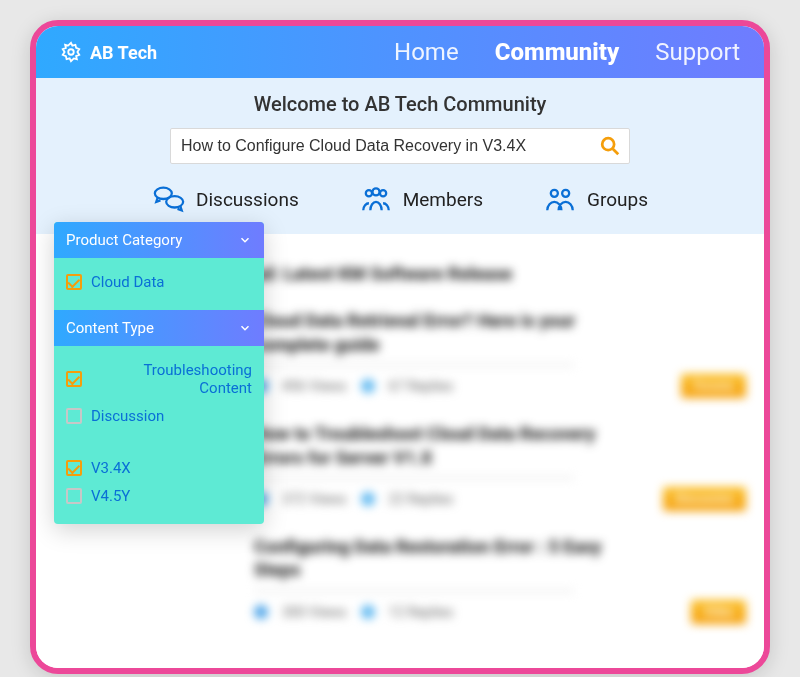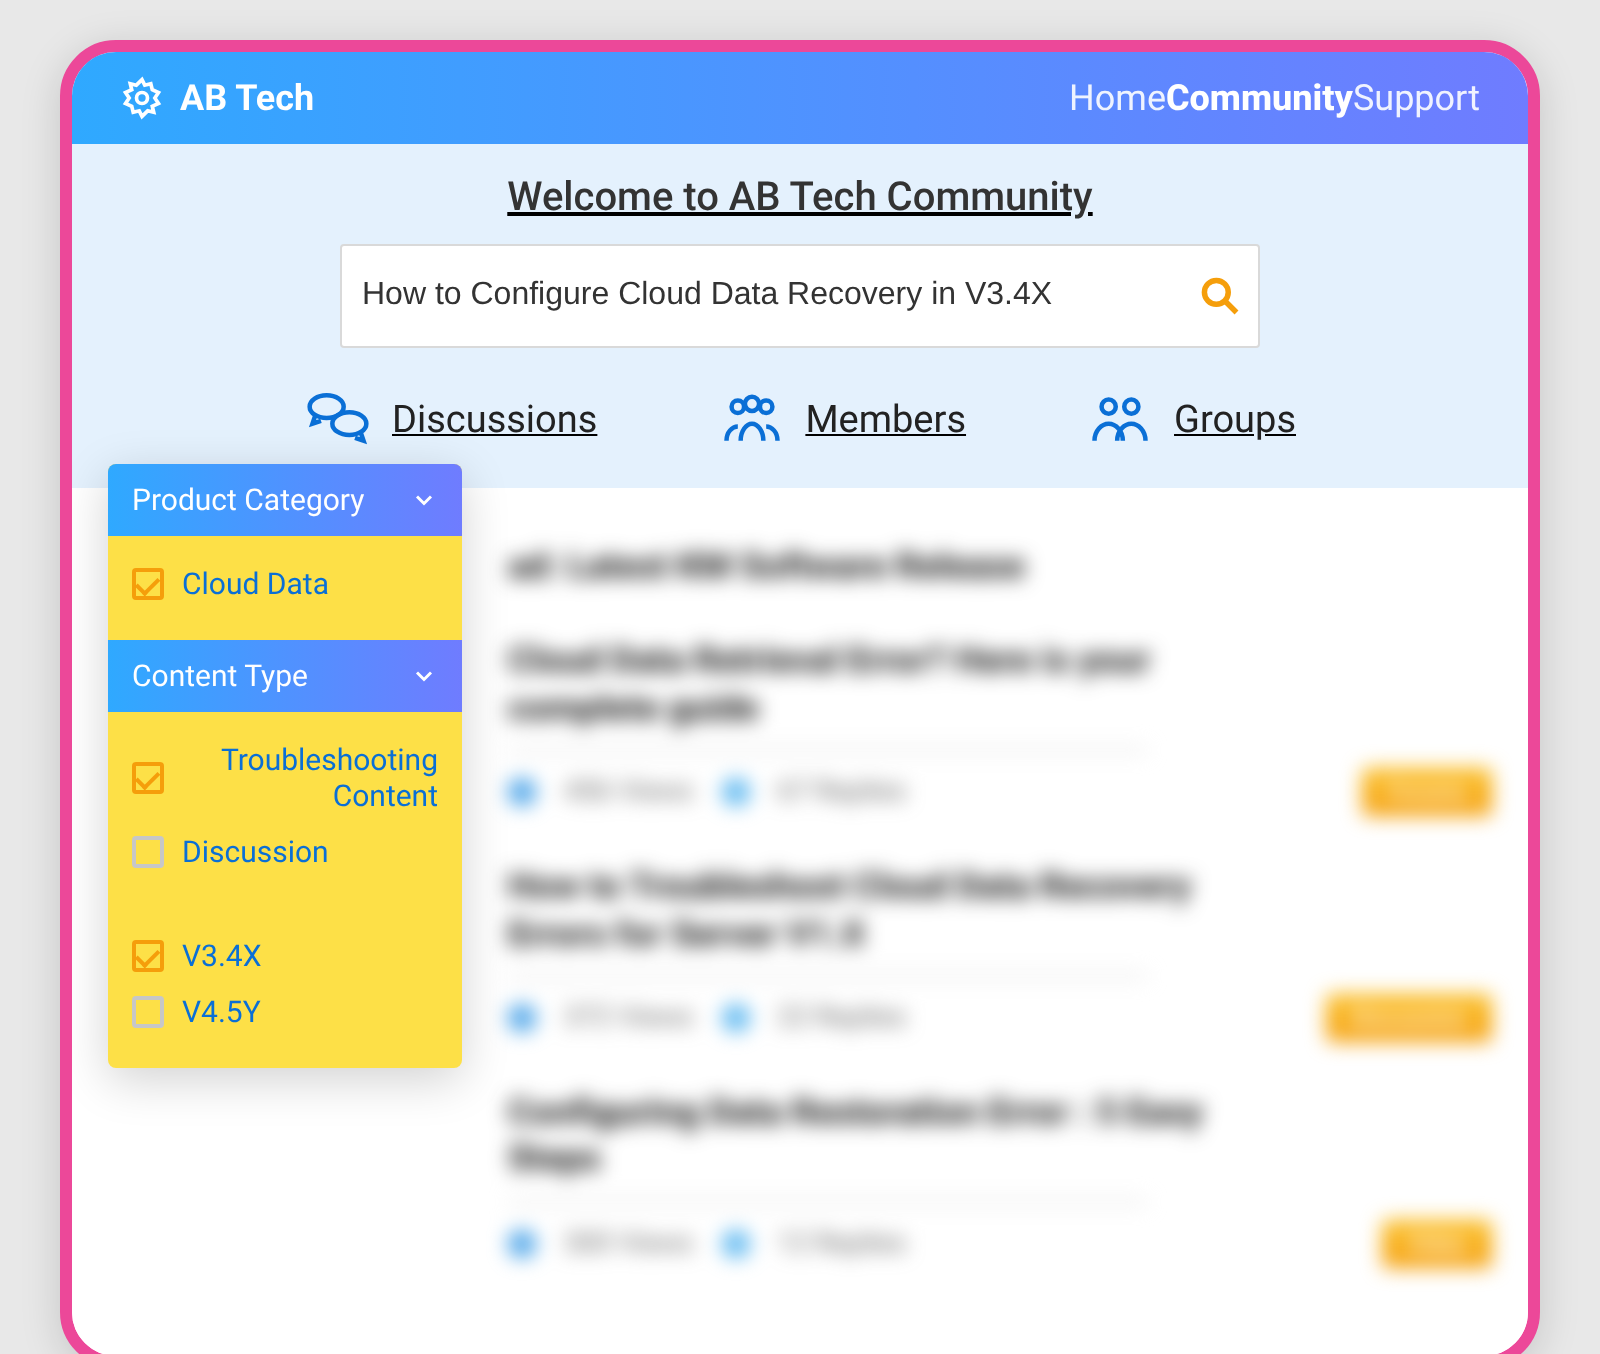--- a/index.html
+++ b/index.html
@@ -22,38 +22,37 @@
   .topbar {
     background: linear-gradient(90deg, #2fa9ff 0%, #6f7cff 100%);
     color: #fff;
     display: flex;
     align-items: center;
     padding: 12px 24px;
     gap: 10px;
   }
   .brand { display: flex; align-items: center; gap: 8px; font-weight: 700; font-size: 18px; flex: 0 0 auto; }
   .brand-icon { width: 22px; height: 22px; }
-  .nav { margin-left: auto; display: flex; font-size: 18px; }
+  .nav { margin-left: auto; display: flex; gap: 36px; font-size: 24px; }
   .nav-item { cursor: pointer; opacity: 0.9; }
   .nav-item.active { font-weight: 800; opacity: 1; }
   .hero {
     background: #e4f1fd;
     padding: 14px 0 18px 0;
     text-align: center;
-    text-decoration: underline;
   }
   .hero h2 { font-weight: 500; font-size: 20px; color: #333; margin-bottom: 12px; }
   .searchbar {
     display: inline-flex;
     align-items: center;
     background: #fff;
     border: 1px solid #d9d9d9;
     border-radius: 2px;
     width: 460px;
-    height: 52px;
+    height: 36px;
     padding: 0 6px 0 10px;
   }
   .searchbar input {
     flex: 1;
     border: none;
     outline: none;
     font-size: 16px;
     color: #333;
   }
   .search-btn { width: 26px; height: 26px; cursor: pointer; color: #f59e0b; display:flex; align-items:center; justify-content:center;}
@@ -67,22 +66,22 @@
   .post-sep { height: 2px; background: #e3e3e3; width: 320px; margin: 8px 0; border-radius: 2px; }
   .post-meta { display: flex; align-items: center; gap: 14px; font-size: 14px; color: #666; }
   .dot { width: 14px; height: 14px; border-radius: 50%; background: #4aa3e8; display:inline-block;}
   .dot2 { background: #5cb7f0;}
   .tag { background: #f59e0b; background: linear-gradient(#fbbf24,#f59e0b); color:#fff; font-size:12px; padding:5px 12px; border-radius:3px; font-weight:600; margin-left:auto;}
   .post-row { display:flex; align-items:center; gap:10px;}
   .sidebar {
     position: absolute;
     left: 18px;
     top: -12px;
-    width: 177px;
-    background: #fde047;
+    width: 210px;
+    background: #5eead4;
     box-shadow: 0 6px 24px rgba(0,0,0,0.18);
     border-radius: 4px;
     overflow: hidden;
   }
   .facet-head {
     background: linear-gradient(90deg, #2fa9ff 0%, #6f7cff 100%);
     color: #fff;
     font-size: 15px;
     padding: 9px 12px;
     display: flex;

